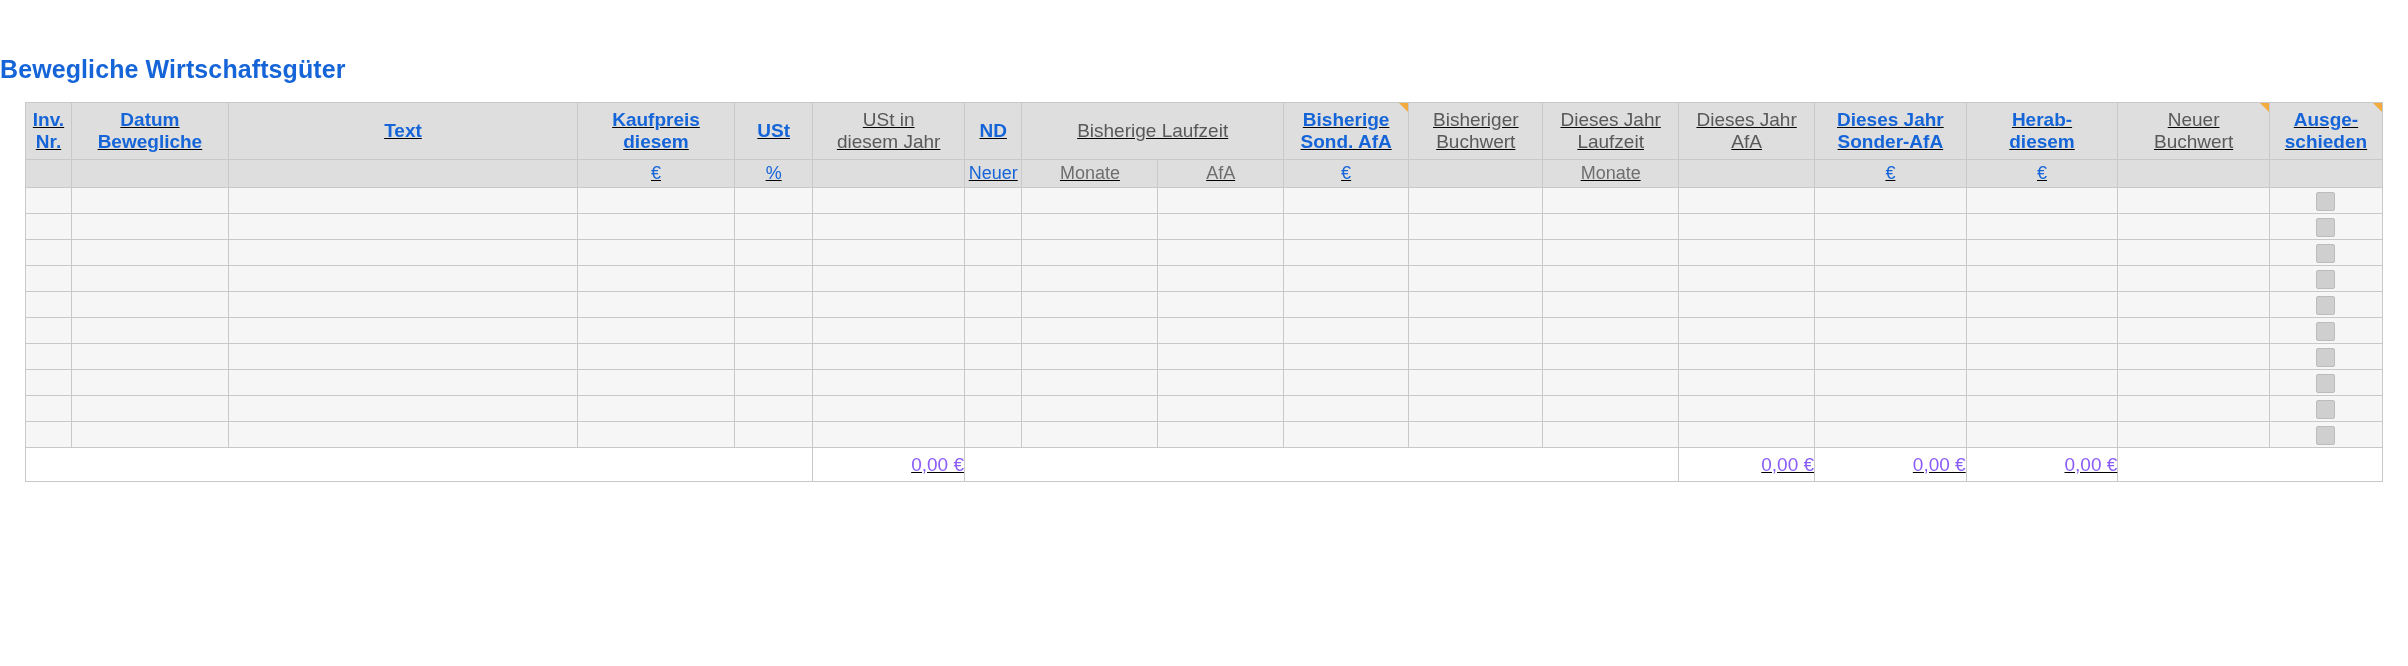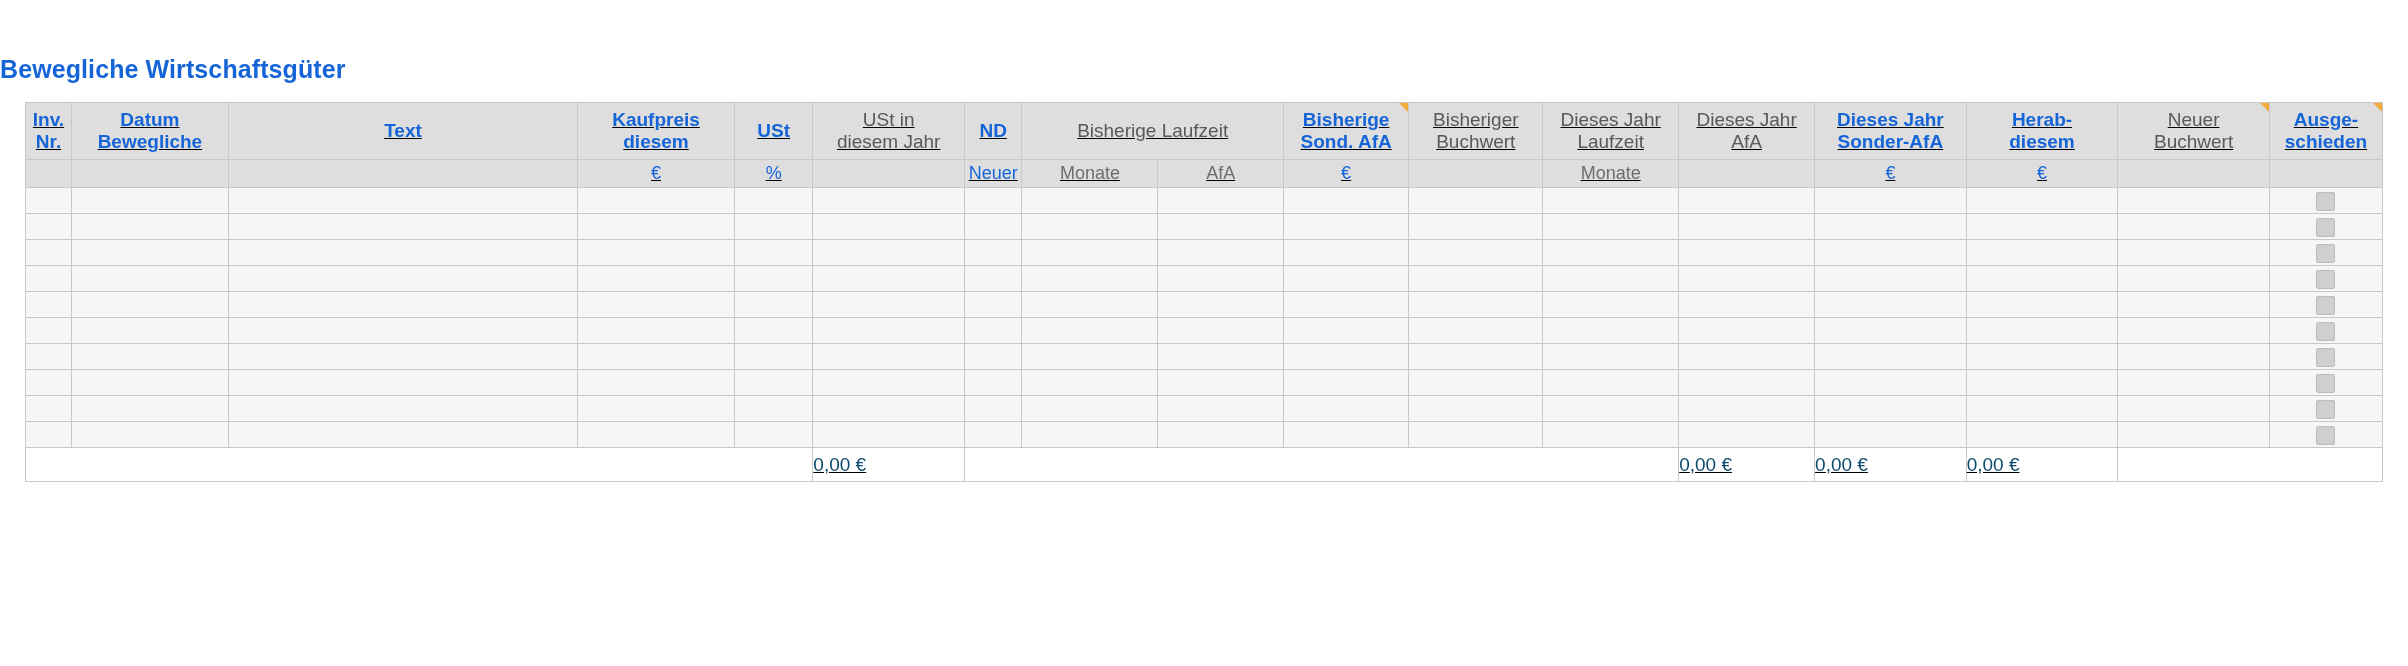--- a/index.html
+++ b/index.html
@@ -86,22 +86,23 @@
     width: 17px;
     height: 17px;
     background: #cfcfcf;
     border: 1px solid #bcbcbc;
     border-radius: 2px;
     vertical-align: middle;
   }
   tfoot td {
     height: 33px;
     background: #ffffff;
+    text-align: right;
     padding-right: 8px;
-    color: #0c4a6e;
+    color: #8b5cf6;
     font-size: 19px;
     border: 1px solid #c8c8c8;
   }
   
   .corner {
     position: relative;
   }
   .corner:after {
     content: "";
     position: absolute;

